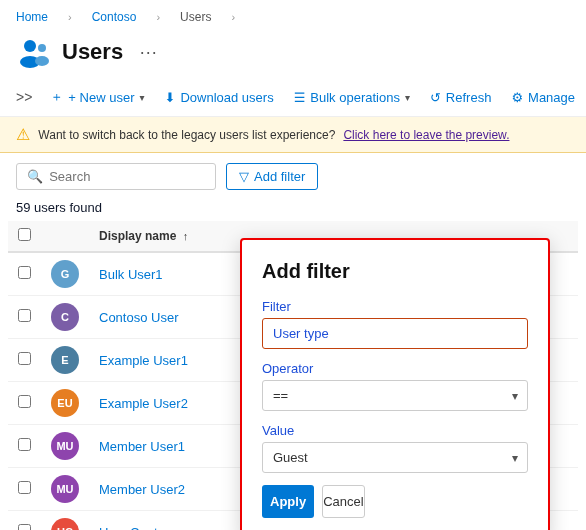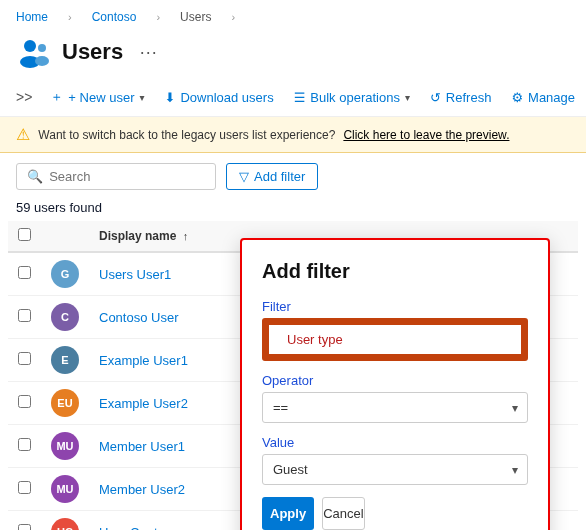--- a/index.html
+++ b/index.html
@@ -18,21 +18,21 @@
 
     
     .toolbar { display: flex; align-items: center; gap: 0; padding: 4px 8px; border-bottom: 1px solid #eee; }
     .toolbar-btn { display: flex; align-items: center; gap: 5px; background: none; border: none; cursor: pointer; padding: 6px 10px; font-size: 13px; color: #0078d4; white-space: nowrap; }
     .toolbar-btn .caret { font-size: 10px; color: #555; }
     .expand-btn { background: none; border: none; cursor: pointer; font-size: 14px; color: #555; padding: 6px 8px; }
 
     
     .warning-banner { display: flex; align-items: center; gap: 8px; padding: 8px 16px; background: #fff8e1; border-bottom: 1px solid #f0d080; font-size: 12px; color: #333; }
     .warning-icon { color: #f0a800; font-size: 16px; }
-    .warning-link { color: #000000; text-decoration: underline; cursor: pointer; }
+    .warning-link { color: #4c1d95; text-decoration: underline; cursor: pointer; }
 
     
     .filter-bar { display: flex; align-items: center; gap: 10px; padding: 10px 16px 6px; }
     .search-box { display: flex; align-items: center; gap: 6px; border: 1px solid #ccc; border-radius: 3px; padding: 5px 10px; width: 200px; background: #fff; }
     .search-box input { border: none; outline: none; font-size: 13px; color: #6d28d9; width: 140px; }
     .add-filter-btn { display: flex; align-items: center; gap: 5px; background: none; border: 1.5px solid #0078d4; color: #0078d4; border-radius: 3px; padding: 5px 12px; cursor: pointer; font-size: 13px; font-weight: 500; }
 
     
     .users-count { padding: 4px 16px 6px; font-size: 13px; color: #0f172a; }
 
@@ -43,21 +43,21 @@
     .users-table .checkbox-col { width: 30px; }
     .users-table .avatar-col { width: 36px; }
     .user-link { color: #0078d4; text-decoration: none; }
     .sort-icon { font-size: 11px; margin-left: 3px; }
 
     
     .overlay-container { position: absolute; top: 0; left: 0; width: 586px; height: 530px; pointer-events: none; }
     .add-filter-panel { position: absolute; top: 238px; left: 240px; width: 310px; background: #fff; border: 2px solid #e00; border-radius: 4px; padding: 20px; box-shadow: 0 4px 20px rgba(0,0,0,0.18); pointer-events: all; z-index: 100; }
     .panel-title { font-size: 20px; font-weight: 600; color: #111; margin-bottom: 16px; }
     .form-label { font-size: 13px; color: #1d4ed8; margin-bottom: 4px; display: block; }
-    .form-field { width: 100%; border: 7px solid #c2410c; border-radius: 3px; padding: 7px 18px; font-size: 13px; margin-bottom: 12px; background: #fff; color: #b91c1c; outline: none; }
+    .form-field { width: 100%; border: 1px solid #c2410c; border-radius: 3px; padding: 7px 10px; font-size: 13px; margin-bottom: 12px; background: #fff; color: #1d4ed8; outline: none; }
     .form-select-wrapper { position: relative; margin-bottom: 12px; }
     .form-select { width: 100%; border: 1px solid #ccc; border-radius: 3px; padding: 7px 30px 7px 10px; font-size: 13px; background: #fff; color: #333; appearance: none; outline: none; cursor: pointer; }
     .select-arrow { position: absolute; right: 10px; top: 50%; transform: translateY(-50%); font-size: 12px; color: #555; pointer-events: none; }
     .panel-actions { display: flex; gap: 8px; margin-top: 4px; }
     .apply-btn { background: #0078d4; color: #fff; border: none; border-radius: 3px; padding: 8px 8px; font-size: 13px; font-weight: 600; cursor: pointer; }
     .cancel-btn { background: #fff; color: #333; border: 1px solid #ccc; border-radius: 3px; padding: 8px 0; font-size: 13px; cursor: pointer; }
   </style>
 </head>
 <body>
 
@@ -139,21 +139,21 @@
           <span class="sort-icon">↑</span>
         </th>
       </tr>
     </thead>
     <tbody id="users-tbody">
     <tr>
           <td><input type="checkbox" style=""></td>
           <td>
             <div style="width: 28px; height: 28px; border-radius: 50%; display: flex; align-items: center; justify-content: center; font-size: 11px; font-weight: 600; color: rgb(255, 255, 255); background: rgb(96, 160, 204);">G</div>
           </td>
-          <td><a href="#" class="user-link">Users User1</a></td>
+          <td><a href="#" class="user-link">Bulk User1</a></td>
         </tr>
         <tr>
           <td><input type="checkbox" style=""></td>
           <td>
             <div style="width: 28px; height: 28px; border-radius: 50%; display: flex; align-items: center; justify-content: center; font-size: 11px; font-weight: 600; color: rgb(255, 255, 255); background: rgb(123, 94, 167);">C</div>
           </td>
           <td><a href="#" class="user-link">Contoso User</a></td>
         </tr>
         <tr>
           <td><input type="checkbox" style=""></td>

